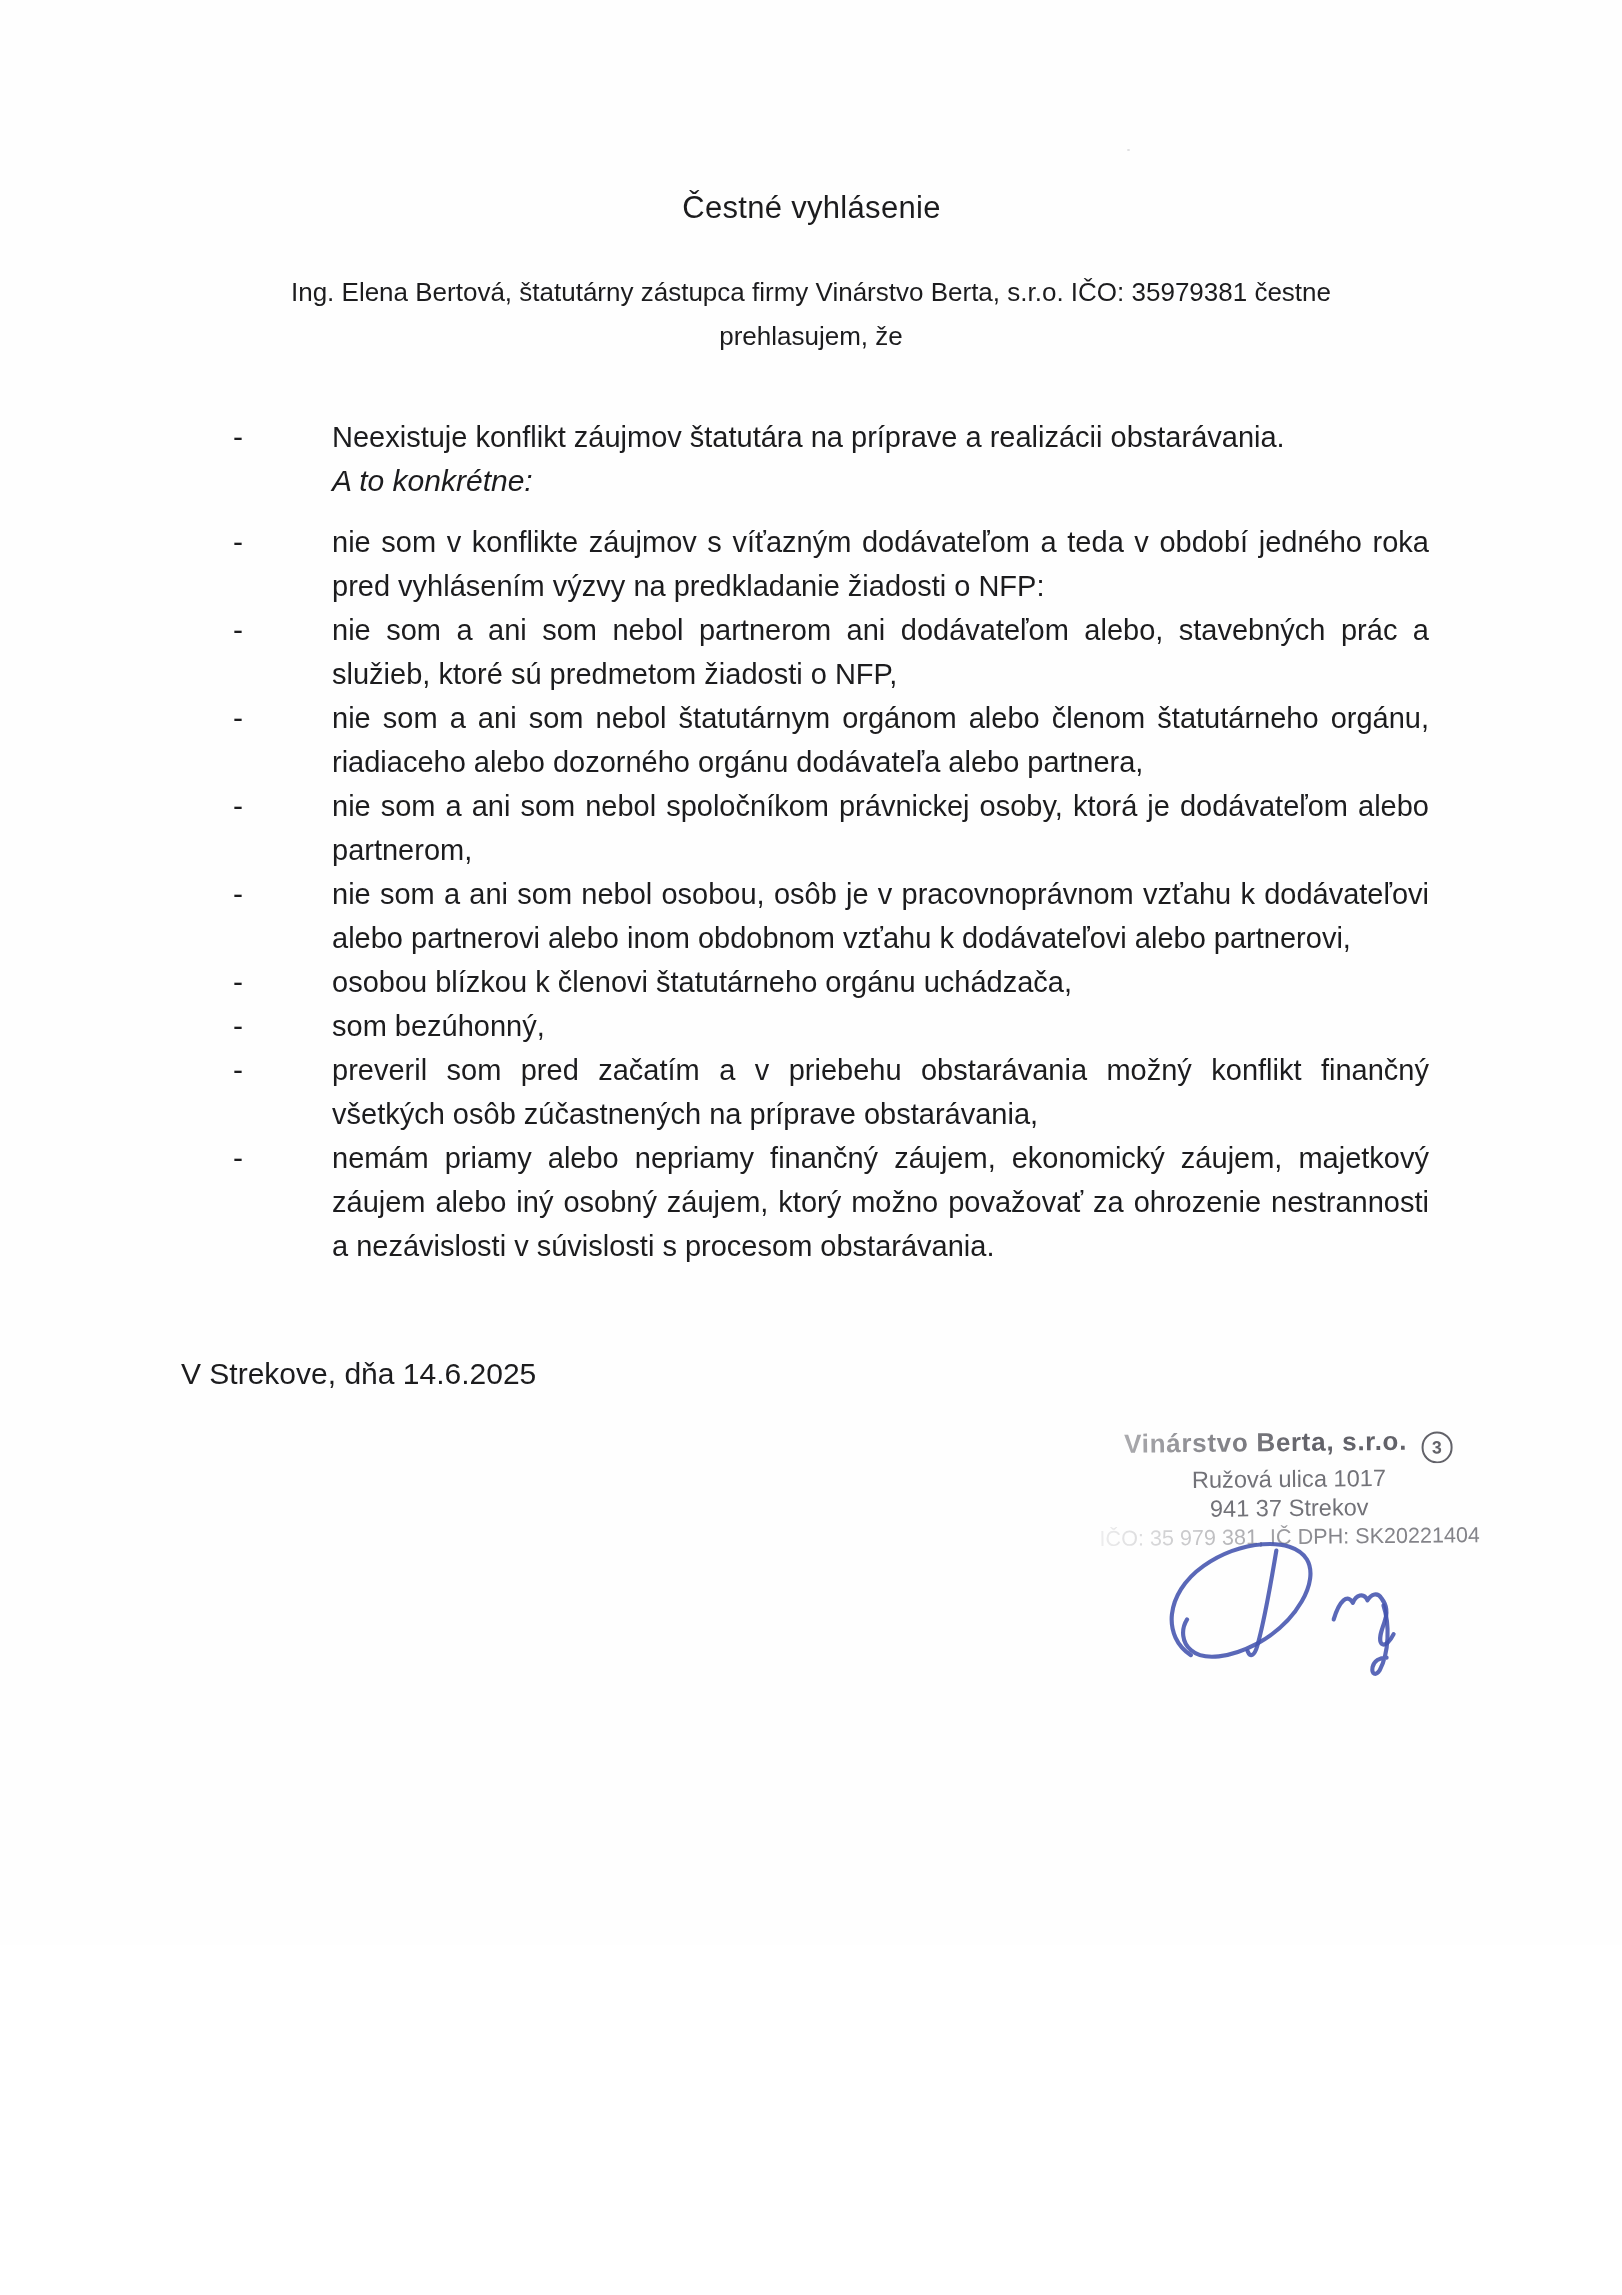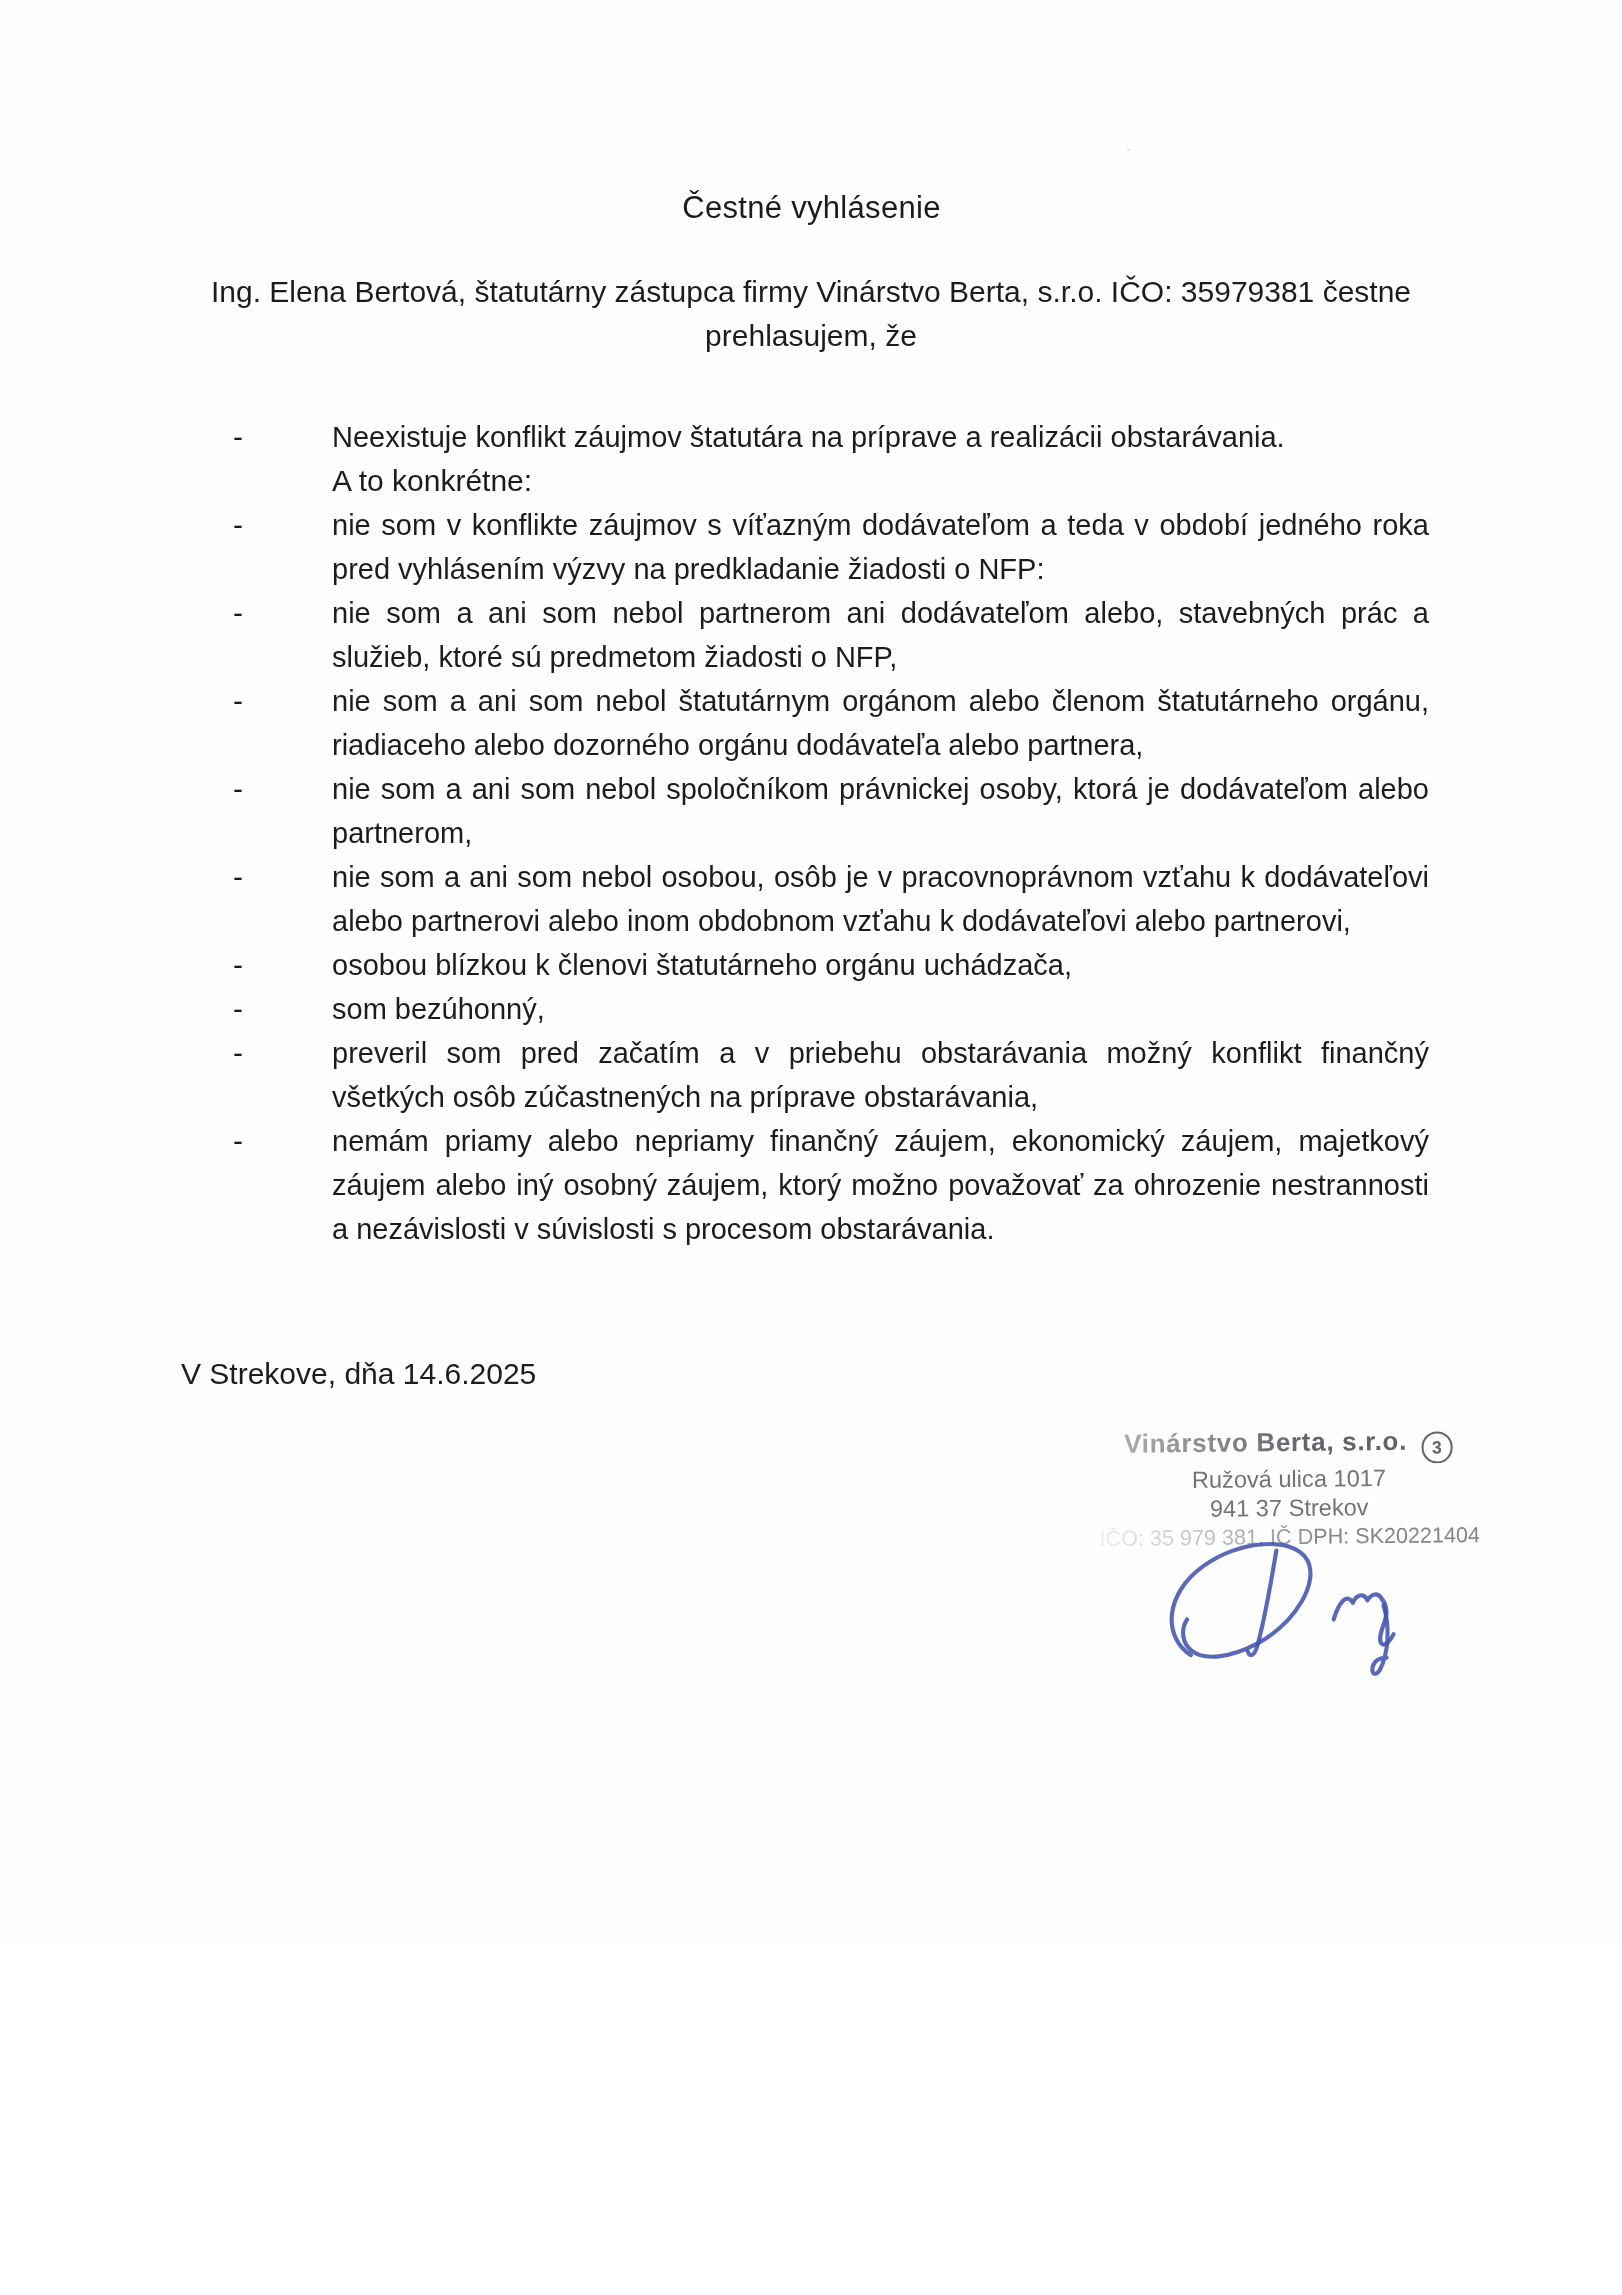--- a/index.html
+++ b/index.html
@@ -23,41 +23,43 @@
     top:186px; left:0; width:100%;
     text-align:center;
     font-size:31px;
     line-height:44px;
     letter-spacing:0.3px;
   }
   .intro{
     position:absolute;
     top:270px; left:183px; width:1256px;
     text-align:center;
-    font-size:30px;
+    font-size:26px;
     line-height:44px;
     white-space:pre-line;
   }
   .list{
     position:absolute;
     top:415px; left:233px; width:1197px;
   }
   .item{display:flex;}
   .item .dash{
     flex:none; width:99px;
     font-size:30px; line-height:44px;
   }
   .item .text{
     width:1097px;
     font-size:29px; line-height:44px;
     text-align:justify;
   }
   .item .extra{
     font-size:30px; line-height:44px;
     text-align:left;
+    margin-bottom:17px;
+    font-style:italic;
   }
   .date-line{
     position:absolute;
     top:1352px; left:181px;
     font-size:30px; line-height:44px;
   }
   .stamp{
     position:absolute;
     top:1425px; left:1099px; width:380px;
     text-align:center;

